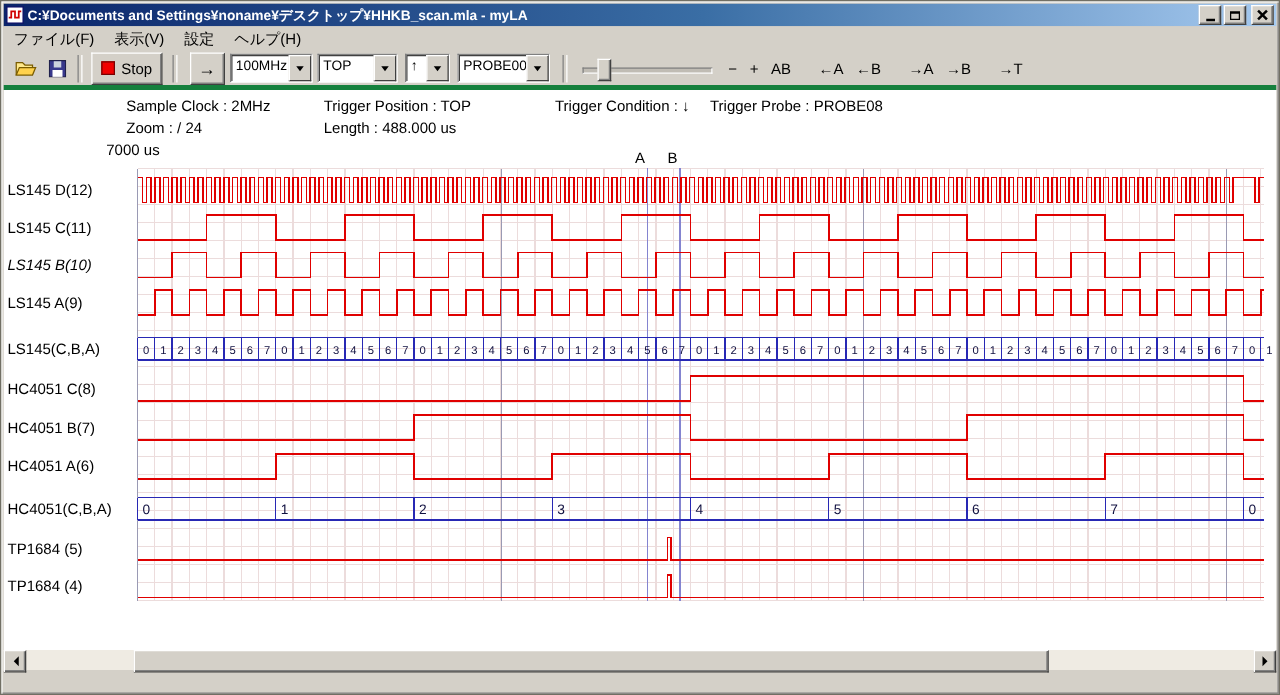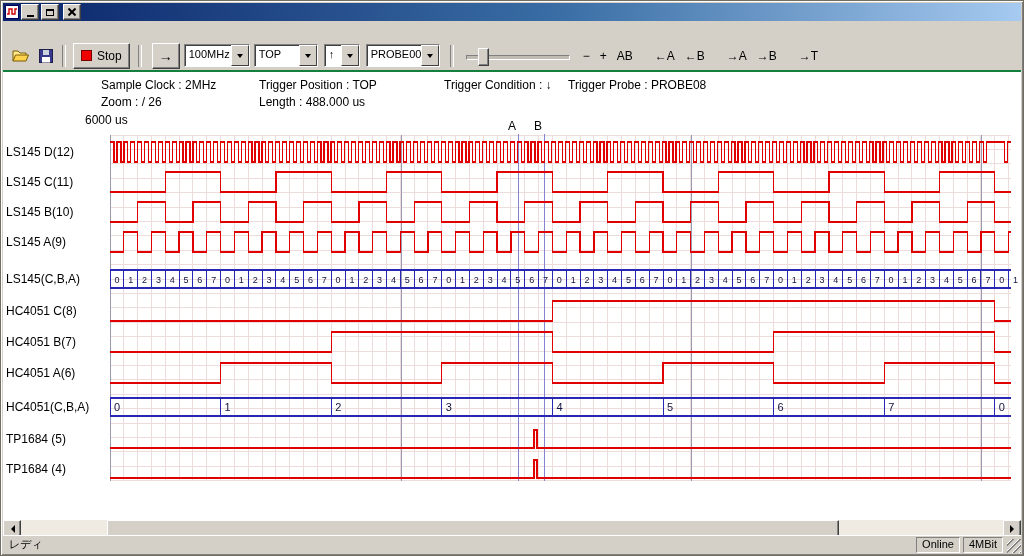--- a/index.html
+++ b/index.html
@@ -21,21 +21,21 @@
   .glyph-close{position:relative;width:8px;height:8px}
   .glyph-close::before,.glyph-close::after{content:"";position:absolute;left:3px;top:-1px;width:2px;height:10px;background:#000}
   .glyph-close::before{transform:rotate(45deg)}
   .glyph-close::after{transform:rotate(-45deg)}
 
   
   .menubar{position:absolute;left:2px;top:20px;right:2px;height:20px;z-index:9;background:#d4d0c8;
            display:flex;align-items:center}
   .menu-item{padding:2px 8px;font-size:12px;color:#000}
   .toolbar{position:absolute;left:2px;top:40px;right:2px;height:31px;z-index:9;background:#d4d0c8;
-           display:flex;align-items:center;padding-left:5px;border-bottom:2px solid #15803d;box-sizing:border-box}
+           display:flex;align-items:center;padding-left:5px;border-bottom:4px solid #15803d;box-sizing:border-box}
   .tb-iconbtn{width:25px;height:24px;display:flex;align-items:center;justify-content:center}
   .tb-sep{width:2px;height:22px;border-left:1px solid #808080;border-right:1px solid #fff;margin:0 4px}
   .raised{background:#d4d0c8;border:1px solid;border-color:#fff #404040 #404040 #fff;box-shadow:inset -1px -1px 0 #808080}
   .stop-btn{height:24px;padding:0 7px;display:flex;align-items:center;gap:5px;font-size:12px;margin-left:3px}
   .stop-square{width:9px;height:9px;background:#f00000;border:1px solid #700}
   .run-btn{width:26px;height:24px;display:flex;align-items:center;justify-content:center;
            font-size:14px;font-weight:bold;margin-left:6px}
   .combo{height:21px;display:flex;background:#fff;border:1px solid;border-color:#808080 #fff #fff #808080;
          box-shadow:inset 1px 1px 0 #404040;margin-left:4px}
   .combo-text{flex:1;font-size:11px;line-height:19px;padding:0 4px;white-space:nowrap;overflow:hidden}
@@ -78,31 +78,38 @@
 </head>
 <body>
 
 <div class="window">
 
   <div class="titlebar">
     <svg class="app-icon" viewBox="0 0 14 14">
       <rect x="0.5" y="0.5" width="13" height="13" fill="#ffffff" stroke="#000060"></rect>
       <polyline points="2,9 4,9 4,4 7,4 7,9 10,9 10,4 12,4" fill="none" stroke="#d00000" stroke-width="1.4"></polyline>
     </svg>
+    <span class="title-text">C:¥Documents and Settings¥noname¥デスクトップ¥HHKB_scan.mla - myLA</span>
     <span class="wbtn">
         <span class="glyph-min"></span>
       </span>
     <span class="wbtn">
         <span class="glyph-max"></span>
       </span>
     <span class="wbtn" style="margin-left:4px">
         <span class="glyph-close"></span>
       </span>
   </div>
 
+  <div class="menubar">
+    <span class="menu-item">ファイル(F)</span>
+    <span class="menu-item">表示(V)</span>
+    <span class="menu-item">設定</span>
+    <span class="menu-item">ヘルプ(H)</span>
+  </div>
 
   <div class="toolbar">
     <span class="tb-iconbtn">
       <svg width="18" height="14" viewBox="0 0 18 14">
         <path d="M1,12 V2 h5 l2,2 h6 v2" fill="#ffe98c" stroke="#7a5c00"></path>
         <path d="M1,12 L3.5,6 h13 L14,12 Z" fill="#ffd24d" stroke="#7a5c00"></path>
       </svg>
     </span>
     <span class="tb-iconbtn">
       <svg width="14" height="14" viewBox="0 0 14 14">
@@ -159,23 +166,23 @@
     <span class="flat-btn">→B</span>
     <span class="flat-btn gap12">→T</span>
   </div>
 
   <div class="client"></div>
 
   <div class="info-label" style="left:100px;top:77px">Sample Clock : 2MHz</div>
   <div class="info-label" style="left:258px;top:77px">Trigger Position : TOP</div>
   <div class="info-label" style="left:443px;top:77px">Trigger Condition : ↓</div>
   <div class="info-label" style="left:567px;top:77px">Trigger Probe : PROBE08</div>
-  <div class="info-label" style="left:100px;top:94px">Zoom : /  26</div>
+  <div class="info-label" style="left:100px;top:94px">Zoom : /  24</div>
   <div class="info-label" style="left:258px;top:94px">Length : 488.000 us</div>
-  <div class="info-label" style="left:84px;top:112px">6000 us</div>
+  <div class="info-label" style="left:84px;top:112px">7000 us</div>
 
   <svg id="wave-svg" width="1024" height="556" viewBox="0 0 1024 556">
       <line shape-rendering="crispEdges" x1="109.00" y1="134" x2="109.00" y2="480" stroke="#ecdcdc" stroke-width="1"></line>
       <line shape-rendering="crispEdges" x1="122.83" y1="134" x2="122.83" y2="480" stroke="#ecdcdc" stroke-width="1"></line>
       <line shape-rendering="crispEdges" x1="136.65" y1="134" x2="136.65" y2="480" stroke="#ecdcdc" stroke-width="1"></line>
       <line shape-rendering="crispEdges" x1="150.47" y1="134" x2="150.47" y2="480" stroke="#ecdcdc" stroke-width="1"></line>
       <line shape-rendering="crispEdges" x1="164.30" y1="134" x2="164.30" y2="480" stroke="#ecdcdc" stroke-width="1"></line>
       <line shape-rendering="crispEdges" x1="178.12" y1="134" x2="178.12" y2="480" stroke="#ecdcdc" stroke-width="1"></line>
       <line shape-rendering="crispEdges" x1="191.95" y1="134" x2="191.95" y2="480" stroke="#ecdcdc" stroke-width="1"></line>
       <line shape-rendering="crispEdges" x1="205.77" y1="134" x2="205.77" y2="480" stroke="#ecdcdc" stroke-width="1"></line>
@@ -430,41 +437,35 @@
       <line shape-rendering="crispEdges" x1="883.20" y1="397" x2="883.20" y2="415" stroke="#2828b4" stroke-width="1"></line>
       <text x="887.20" y="410" font-size="11" fill="#101040" font-family="'Liberation Sans',sans-serif" text-anchor="start">7</text>
       <line shape-rendering="crispEdges" x1="993.80" y1="397" x2="993.80" y2="415" stroke="#2828b4" stroke-width="1"></line>
       <text x="997.80" y="410" font-size="11" fill="#101040" font-family="'Liberation Sans',sans-serif" text-anchor="start">0</text>
       <path shape-rendering="crispEdges" d="M 109 447 H 533 V 429 H 536 V 447 H 1010" fill="none" stroke="#e00000" stroke-width="1.3"></path>
       <path shape-rendering="crispEdges" d="M 109 477 H 533 V 459 H 536 V 477 H 1010" fill="none" stroke="#e00000" stroke-width="1.3"></path>
     </svg>
   <div id="channel-labels">
       <div class="ch-label" style="top: 151px;">LS145 D(12)</div>
       <div class="ch-label" style="top: 181px;">LS145 C(11)</div>
-      <div class="ch-label" style="top: 211px;">LS145 B(10)</div>
+      <div class="ch-label" style="top: 211px; font-style: italic;">LS145 B(10)</div>
       <div class="ch-label" style="top: 241px;">LS145 A(9)</div>
       <div class="ch-label" style="top: 278px;">LS145(C,B,A)</div>
       <div class="ch-label" style="top: 310px;">HC4051 C(8)</div>
       <div class="ch-label" style="top: 341px; text-align: right;">HC4051 B(7)</div>
       <div class="ch-label" style="top: 372px;">HC4051 A(6)</div>
       <div class="ch-label" style="top: 406px;">HC4051(C,B,A)</div>
       <div class="ch-label" style="top: 438px;">TP1684 (5)</div>
       <div class="ch-label" style="top: 468px;">TP1684 (4)</div>
     </div>
 
   <div class="hscroll">
     <span class="scroll-btn left raised">
         <span class="tri-left"></span>
       </span>
     <span class="scroll-thumb raised"></span>
     <span class="scroll-btn right raised">
         <span class="tri-right"></span>
       </span>
   </div>
 
-  <div class="statusbar">
-    <span class="status-ready">レディ</span>
-    <span class="status-panel push-right">Online</span>
-    <span class="status-panel">4MBit</span>
-    <span class="resize-grip"></span>
-  </div>
 
 </div>
 
 </body></html>

